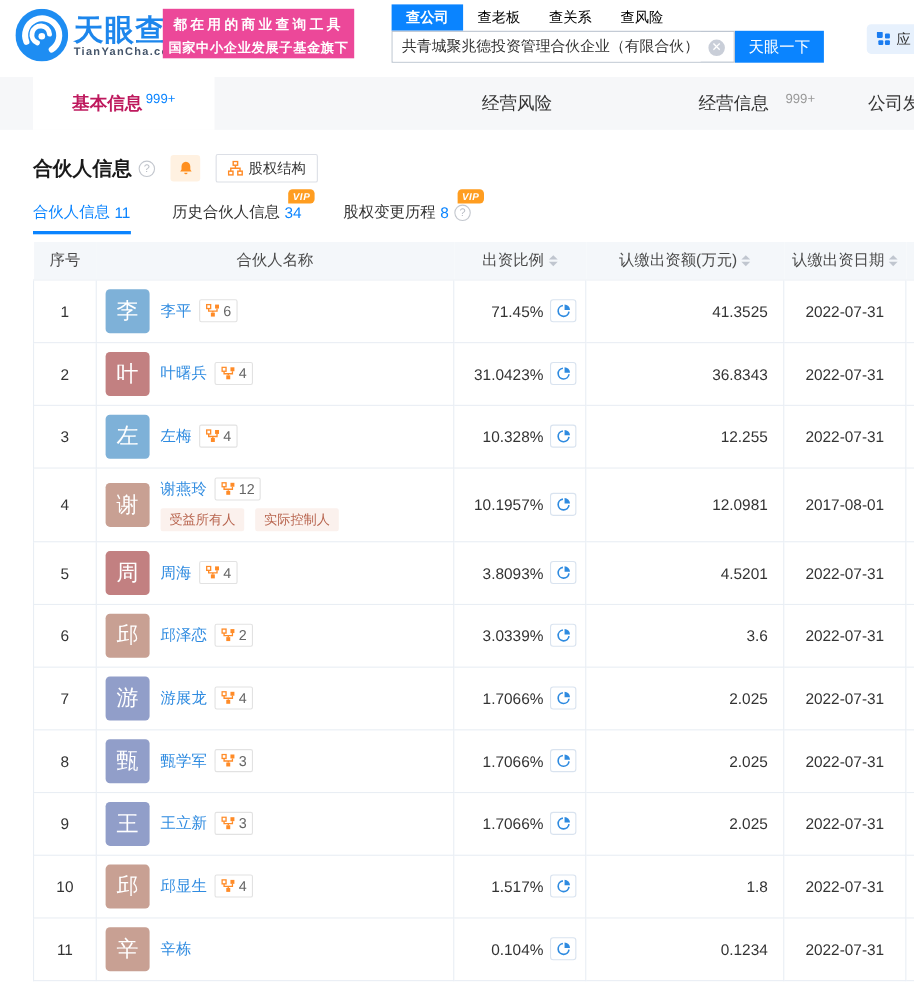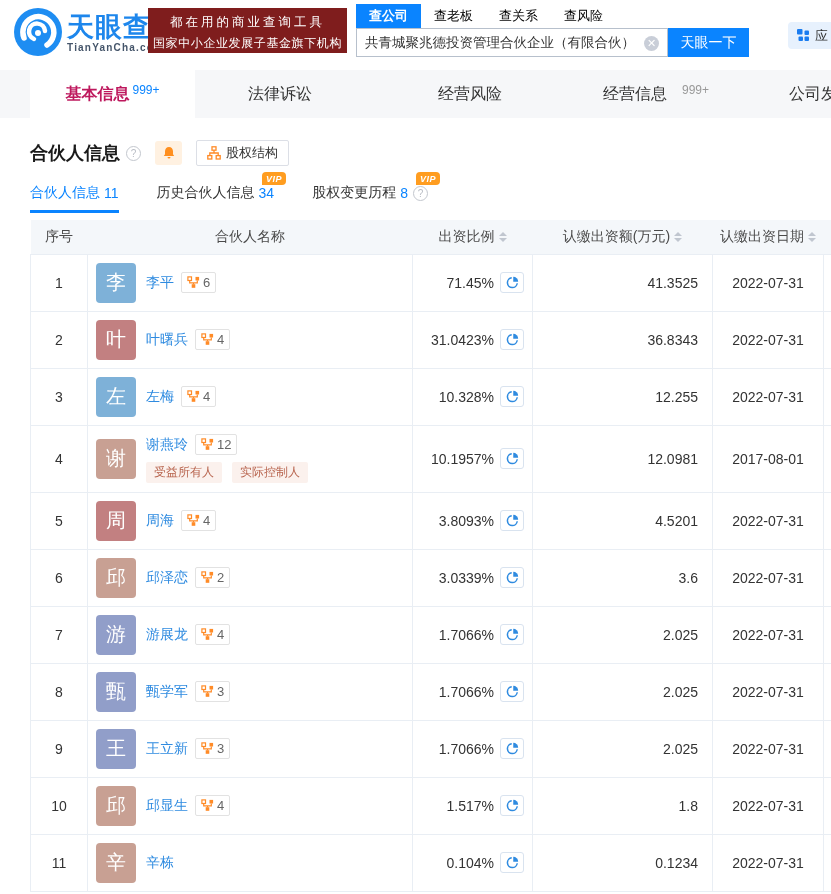--- a/index.html
+++ b/index.html
@@ -6,22 +6,22 @@
   html,body { width:831px; height:894px; overflow:hidden; background:#fff;
     font-family:"Liberation Sans", sans-serif; }
 
   
   .topbar { position:relative; height:70px; background:#fff; }
   .logo { position:absolute; left:14px; top:8px; display:flex; align-items:center; }
   .logo-mark { width:48px; height:48px; }
   .logo-text { margin-left:5px; }
   .logo-brand { font-size:27px; font-weight:bold; color:#1d86ec; line-height:30px; letter-spacing:1px; }
   .logo-domain { font-size:10px; font-weight:bold; color:#45556a; letter-spacing:1.2px; }
-  .banner { position:absolute; left:148px; top:8px; width:199px; height:45px; background:#7f1d1d;
-    color:#fff; text-align:center; font-weight:normal; }
+  .banner { position:absolute; left:148px; top:8px; width:174px; height:45px; background:#ec4899;
+    color:#fff; text-align:center; font-weight:bold; }
   .banner-l1 { font-size:12.5px; letter-spacing:3px; margin-top:6px; }
   .banner-l2 { font-size:12px; letter-spacing:0.6px; margin-top:4px; }
   .search-block { position:absolute; left:356px; top:4px; }
   .search-tabs { display:flex; font-size:13px; }
   .search-tab { padding:0 13px; height:24px; line-height:24px; color:#000000; cursor:pointer; }
   .search-tab.active { background:#0a84ff; color:#fff; font-weight:bold; }
   .search-row { display:flex; }
   .search-input-wrap { position:relative; width:312px; height:29px; border:1px solid #b7c0cc; background:#fff; }
   .search-input { border:none; outline:none; width:280px; height:27px; padding:0 8px; font-size:13.5px; color:#333;
     font-family:"Liberation Sans", sans-serif; }
@@ -136,27 +136,24 @@
     </svg>
     <span>应</span>
   </div>
 </header>
 
 <nav class="nav-bar" id="nav-bar">
     <div class="nav-tab active" style="left: 30px; width: 165px;">
       <span class="nav-label">基本信息</span>
       <span class="nav-badge">999+</span>
     </div>
-    <div class="nav-tab" style="left: 225px; width: 110px;">
-      <span class="nav-label">法律诉讼</span>
-    </div>
     <div class="nav-tab" style="left: 415px; width: 110px;">
       <span class="nav-label">经营风险</span>
     </div>
-    <div class="nav-tab" style="left: 591px; width: 130px; gap: 12px;">
+    <div class="nav-tab" style="left: 623px; width: 130px; gap: 12px;">
       <span class="nav-label">经营信息</span>
       <span class="nav-badge">999+</span>
     </div>
     <div class="nav-tab" style="left: 773px; width: 80px;">
       <span class="nav-label">公司发</span>
     </div>
   </nav>
 
 <main>
   <div class="section-head">

